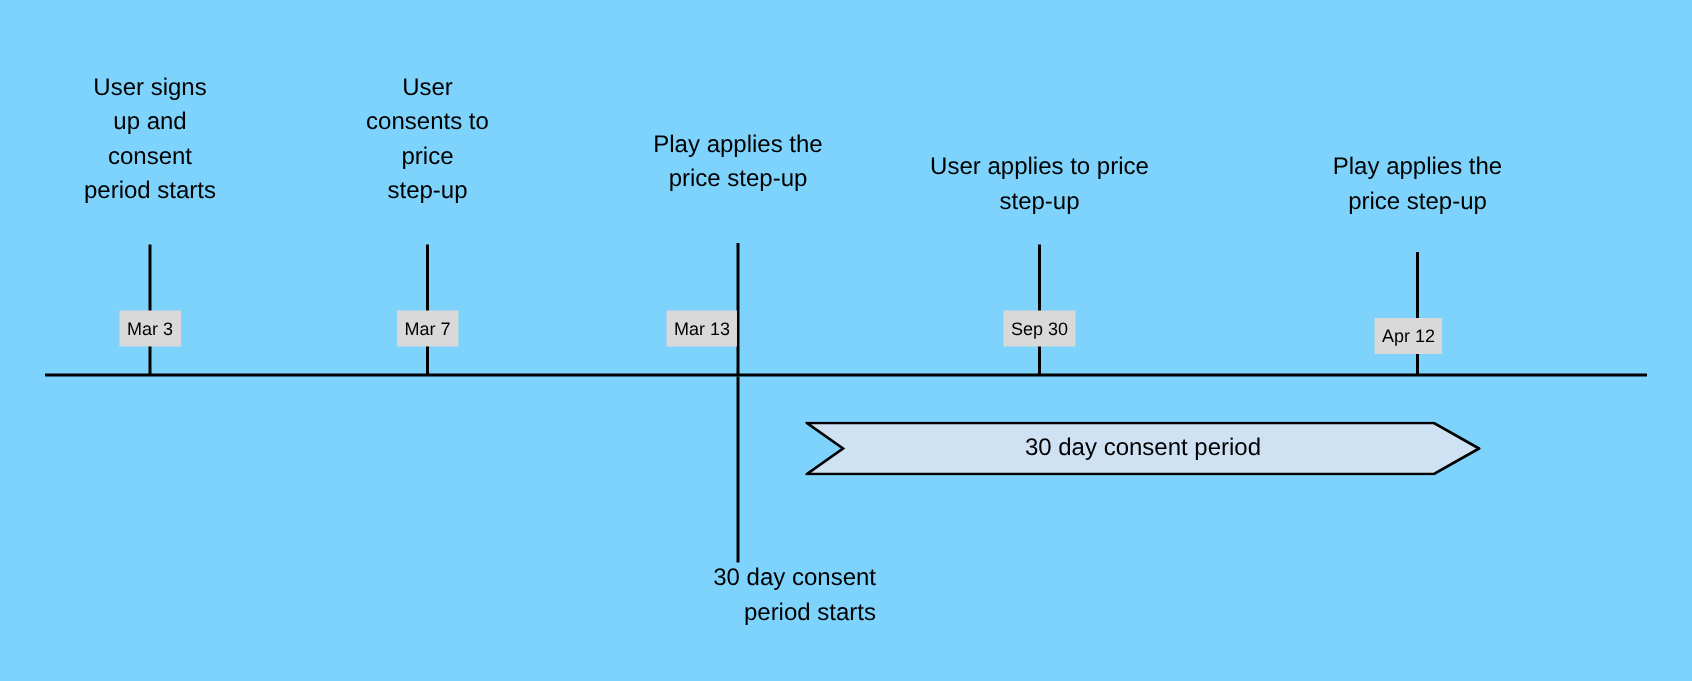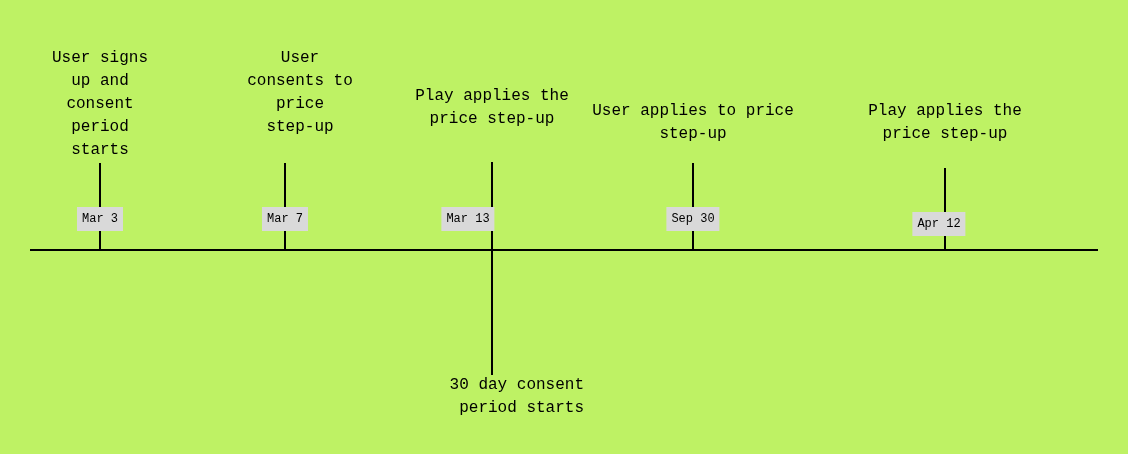--- a/index.html
+++ b/index.html
@@ -11,23 +11,23 @@
   }
   html, body {
     margin: 0;
     padding: 0;
     background: #ffffff;
   }
   .canvas {
     position: relative;
     width: 1128px;
     height: 454px;
-    background: #bef264;
+    background: #7dd3fc;
     overflow: hidden;
-    font-family: Liberation Mono, monospace;
+    font-family: Liberation Sans, sans-serif;
     color: var(--text-color);
   }
   .axis {
     position: absolute;
     height: 2px;
     background: var(--axis-color);
   }
   .tick {
     position: absolute;
     width: 2px;
@@ -87,21 +87,21 @@
 
   <div class="axis" style="left:30px; top:249px; width:1068px;"></div>
 
   <div class="event-label" style="left:40px; top:47px; width:120px;">User signs
 up and
 consent
 period starts</div>
   <div class="tick" style="left:99px; top:163px; height:87px;"></div>
   <div class="date-badge" style="left:100px; top:207px;">Mar 3</div>
 
-  <div class="event-label" style="left:240px; top:47px; width:120px;">User
+  <div class="event-label" style="left:225px; top:47px; width:120px;">User
 consents to
 price
 step-up</div>
   <div class="tick" style="left:284px; top:163px; height:87px;"></div>
   <div class="date-badge" style="left:285px; top:207px;">Mar 7</div>
 
   <div class="event-label" style="left:402px; top:85px; width:180px;">Play applies the
 price step-up</div>
   <div class="tick" style="left:491px; top:162px; height:88px;"></div>
   <div class="tick" style="left:491px; top:251px; height:124px;"></div>
@@ -111,17 +111,23 @@
 step-up</div>
   <div class="tick" style="left:692px; top:163px; height:87px;"></div>
   <div class="date-badge" style="left:693px; top:207px;">Sep 30</div>
 
   <div class="event-label" style="left:855px; top:100px; width:180px;">Play applies the
 price step-up</div>
   <div class="tick" style="left:944px; top:168px; height:82px;"></div>
   <div class="date-badge" style="left:939px; top:212px;">Apr 12</div>
 
 
+  <div class="period" style="left:537px; top:281px; width:450px; height:36px;">
+    <svg class="period-shape" viewBox="0 0 450 36" preserveAspectRatio="none" aria-hidden="true">
+      <path d="M1,1 L419,1 L449,18 L419,35 L1,35 L25,18 Z"></path>
+    </svg>
+    <span class="period-label">30 day consent period</span>
+  </div>
 
   <div class="annotation" style="left:404px; top:374px; width:180px;text-align:right;">30 day consent
 period starts</div>
 
 </div>
 
 </body></html>

